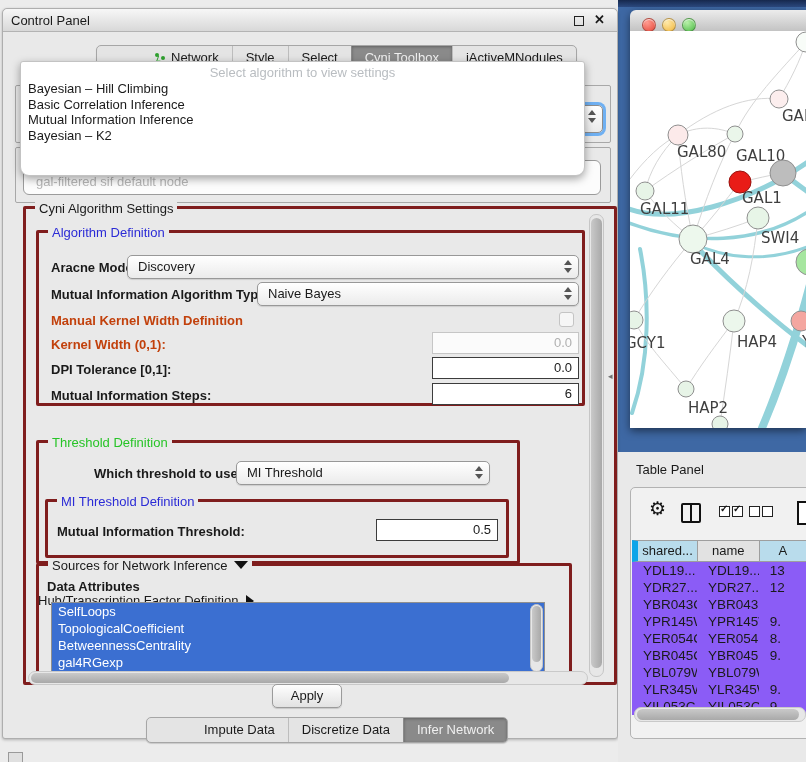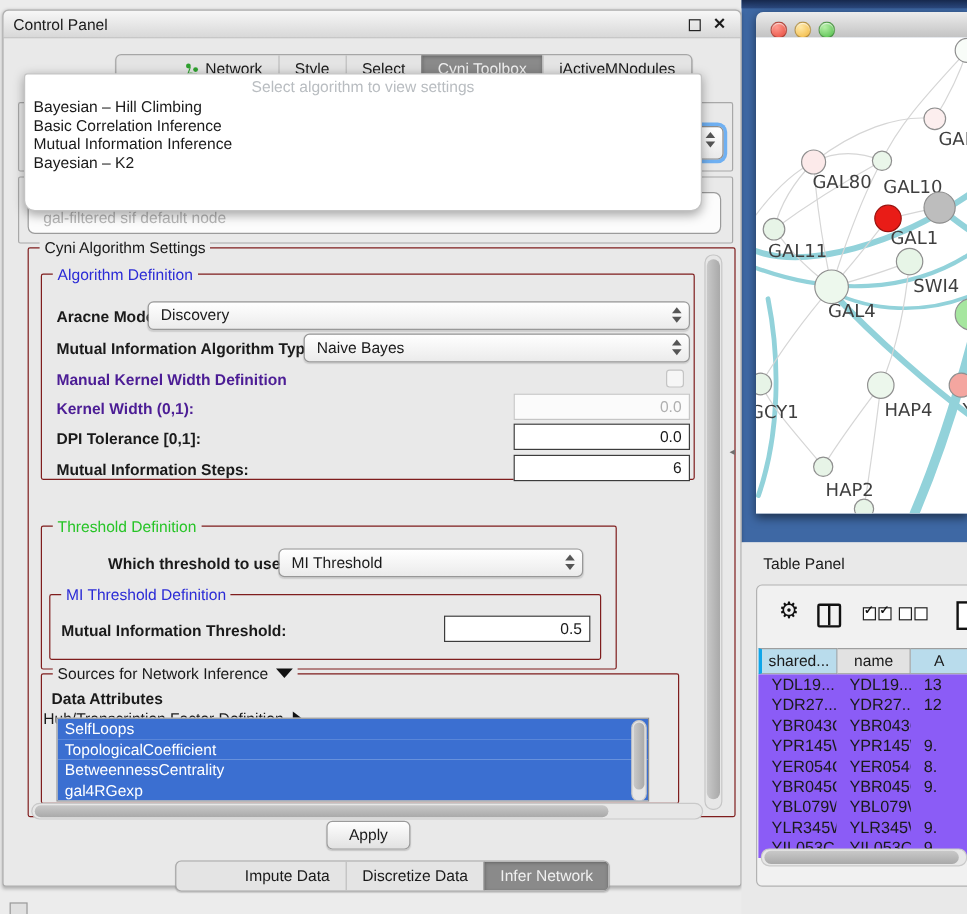--- a/index.html
+++ b/index.html
@@ -43,32 +43,32 @@
 
   
   #dropdown{left:17px;top:52px;width:563px;height:113px;background:#fff;
       border:1px solid #c3c3c3;border-radius:3px 3px 9px 9px;box-shadow:0 3px 9px rgba(0,0,0,.35);z-index:30;}
   #dd-hint{left:0;right:0;top:3px;text-align:center;font-size:13px;color:#b9bdc1;}
   #dd-list{left:0;top:19px;right:0;}
   .dd-item{font-size:13px;padding:0 7px;height:15.5px;line-height:15.5px;white-space:nowrap;}
   .dd-item.bold{font-weight:bold;}
 
   
-  .grp{position:absolute;border:1px solid #7f1d1d;border-radius:2px;}
+  .grp{position:absolute;border:3px solid #7f1d1d;border-radius:2px;}
   .grp-title{position:absolute;top:-8px;left:9px;background:#e9e9e9;padding:0 4px;font-size:13px;}
   #grp-cyni{left:20px;top:197px;width:588px;height:473px;}
   .vsb{position:absolute;background:#e7e7e7;border:1px solid #c6c6c6;border-radius:7px;}
   .vsb .thumb{position:absolute;left:1px;right:1px;border-radius:6px;
       background:linear-gradient(90deg,#c9c9c9,#a9a9a9);}
   #sb-settings{left:563px;top:5px;width:13px;height:461px;}
   #sb-settings .thumb{top:3px;height:450px;}
 
   #grp-algdef{left:10px;top:21px;width:543px;height:170px;}
   .b-label{position:absolute;font-size:13px;font-weight:bold;white-space:nowrap;}
-  .d-label{position:absolute;font-size:13px;font-weight:bold;color:#4c1d95;white-space:nowrap;}
+  .d-label{position:absolute;font-size:13px;font-weight:bold;color:#c2410c;white-space:nowrap;}
   .combo{position:absolute;height:22px;border:1px solid #989898;border-radius:5px;
       background:linear-gradient(#ffffff,#ebebeb);box-shadow:0 1px 1px rgba(0,0,0,.12);}
   .combo .cval{position:absolute;left:10px;top:3px;font-size:13px;white-space:nowrap;}
   .stepper{position:absolute;right:7px;top:4px;width:7px;}
   .stepper i{display:block;width:0;height:0;border-left:4px solid transparent;border-right:4px solid transparent;}
   .stepper .up{border-bottom:5px solid #555;margin-bottom:3px;}
   .stepper .dn{border-top:5px solid #555;}
   .field{position:absolute;background:#fff;border:1px solid #3c3c3c;font-size:13px;
       text-align:right;padding:0 6px;line-height:20px;}
   .field.disabled{border:1px solid #c6c6c6;background:#fbfbfb;color:#b0b0b0;}
@@ -125,21 +125,21 @@
   #gear-icon{left:18px;top:9px;font-size:19px;color:#111;}
   #cols-icon{left:50px;width:16px;height:16px;border:2px solid #111;border-radius:2px;}
   #cols-icon::after{content:"";position:absolute;left:7px;top:0;width:2px;height:16px;background:#111;}
   .cbx{position:absolute;top:18px;width:9px;height:9px;border:1.5px solid #222;background:#fff;}
   .cbx.chk::after{content:"✓";position:absolute;left:0px;top:-4px;font-size:10px;font-weight:bold;color:#111;}
   #page-icon{left:166px;top:13px;width:18px;height:20px;border:2px solid #111;background:#fff;}
 
   #tbl-head{position:absolute;left:1px;top:52px;right:0;height:22px;display:flex;overflow:hidden;}
   .th{box-sizing:border-box;border:1px solid #9e9e9e;border-left:none;background:#e2e2e2;
       font-size:13px;text-align:center;line-height:20px;overflow:hidden;white-space:nowrap;}
-  .th:first-child{border-left:3px solid #0ea5e9;}
+  .th:first-child{border-left:6px solid #0ea5e9;}
   .th.hl{background:#b9dcec;}
   #tbl-body{position:absolute;left:1px;top:74px;right:0;height:153px;overflow:hidden;background:#8b5cf6;}
   .tr{display:flex;height:17px;line-height:17px;}
   .td{box-sizing:border-box;padding-left:11px;font-size:13.5px;white-space:nowrap;overflow:hidden;}
   #tp-hsb{left:3px;top:219px;width:170px;height:13px;}
   #tp-hsb .thumb{left:2px;width:162px;}
 
   
   #split-handle{left:608px;top:371px;font-size:9px;color:#707070;}
   #grip{left:8px;top:752px;width:13px;height:13px;border:1px solid #9a9a9a;background:#e0e0e0;}

